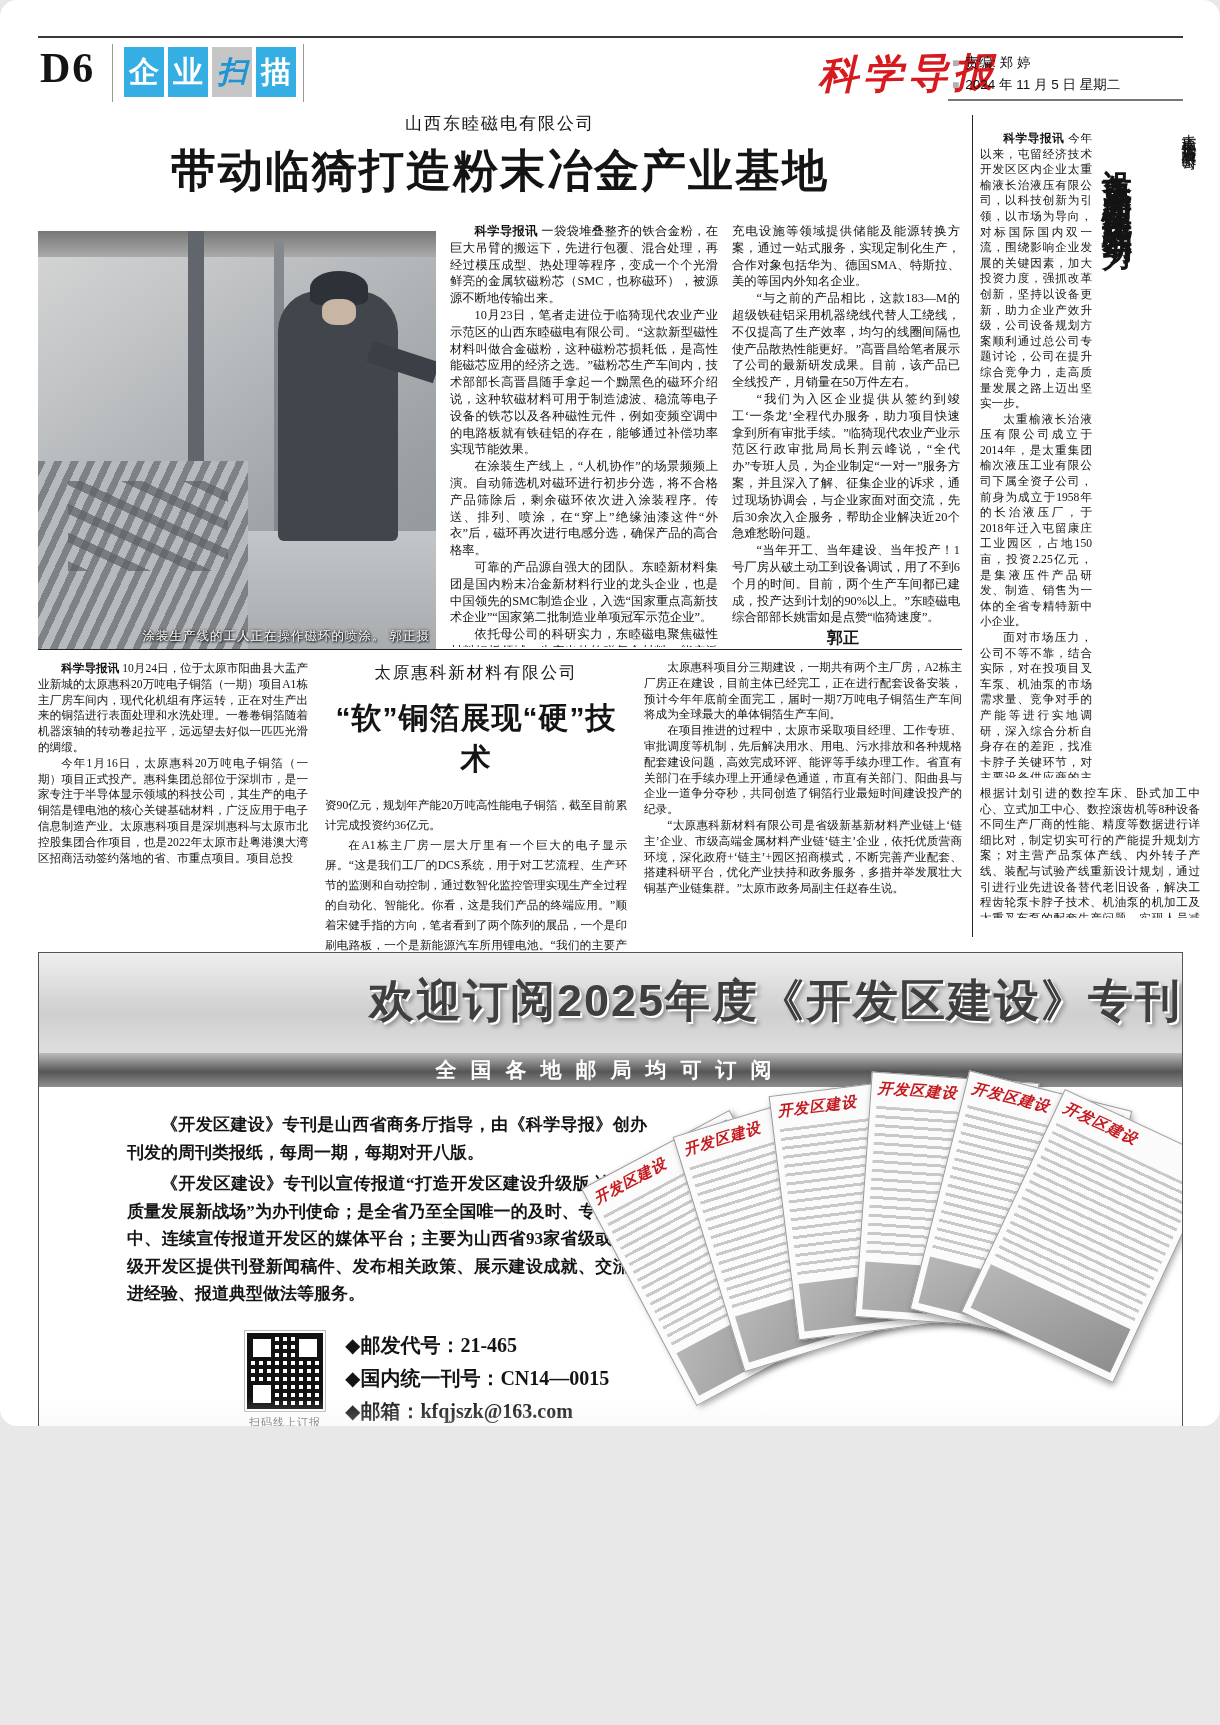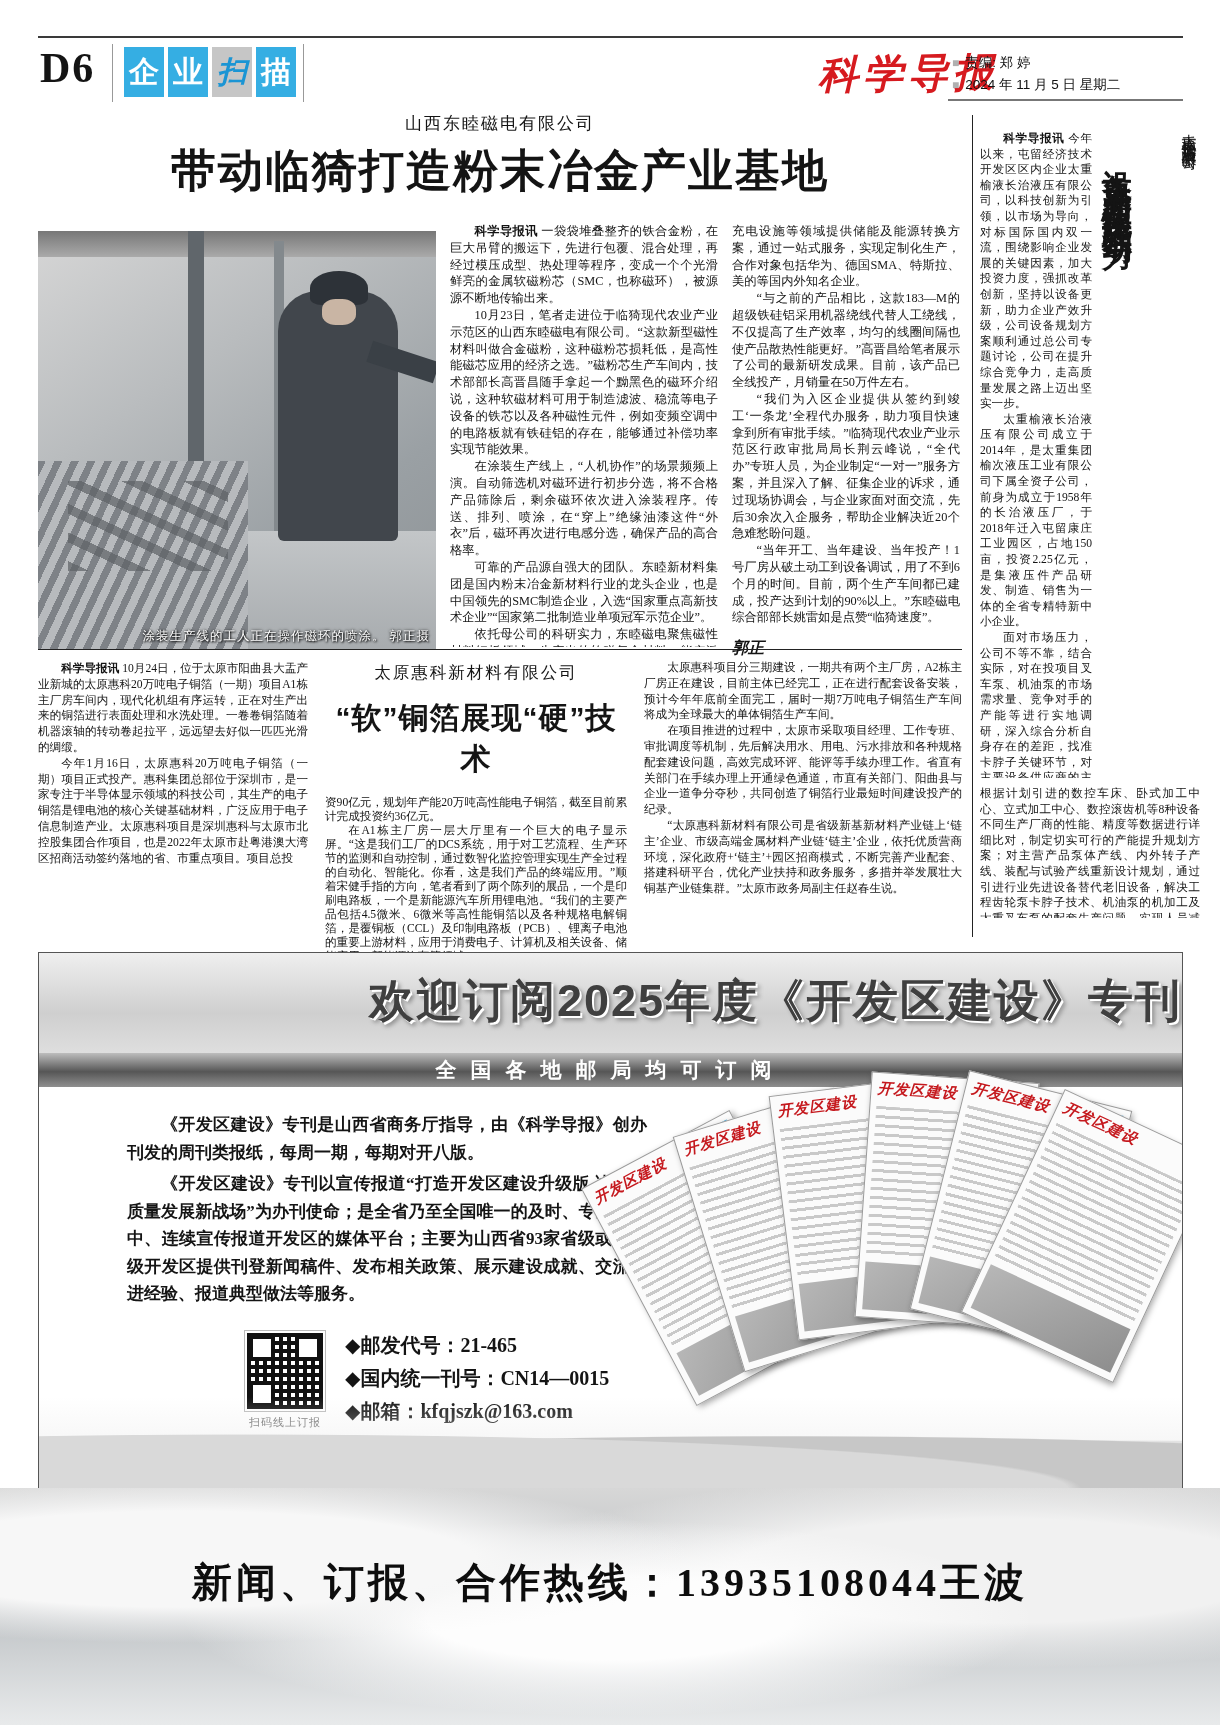--- a/index.html
+++ b/index.html
@@ -1,38 +1,38 @@
 <!DOCTYPE html>
 <html><head>
 <meta charset="utf-8">
 <style>
   html,body{margin:0;padding:0;background:#e8e8e8;}
-  .page{position:relative;width:1220px;height:1725px;background:#fff;margin:0 auto;
-        font-family:"Liberation Serif","DejaVu Serif",serif;color:#141414;overflow:hidden;}
+  .page{position:relative;width:1220px;height:1426px;background:#fff;margin:0 auto;
+        font-family:"Liberation Serif","DejaVu Serif",serif;color:#141414;overflow:hidden;border-radius:17px;}
   .sans{font-family:"Liberation Sans","DejaVu Sans",sans-serif;}
   .abs{position:absolute;}
   
   .topline{left:38px;top:36px;width:1145px;height:2px;background:#3a3a3a;}
   .pageno{left:40px;top:44px;font-size:42px;font-weight:bold;letter-spacing:2px;}
   .vrule{width:1px;background:#999;top:44px;height:58px;}
   .secblocks{left:124px;top:47px;display:flex;gap:4px;}
   .secblocks .tile{width:40px;height:50px;display:flex;align-items:center;justify-content:center;
       background:#35aee3;color:#fff;font-size:30px;font-weight:900;}
   .secblocks .tile.alt{background:#c6c6c6;color:#1b95d4;font-style:italic;font-weight:700;}
   .masthead{left:818px;top:46px;color:#d61a1f;font-size:40px;font-weight:900;font-style:italic;
       letter-spacing:5px;transform:rotate(-1deg);}
   .hinfo{left:952px;top:52px;font-size:13.5px;line-height:22px;color:#111;}
   .hinfo .sq{color:#b0b0b0;margin-right:6px;font-size:12px;}
   .hinfo-rule{left:948px;top:99px;width:235px;height:2px;background:#777;}
   
   .bodytxt{font-size:12.3px;line-height:16.8px;text-align:justify;overflow:hidden;}
   .bodytxt p{margin:0;text-indent:2em;}
   .bodytxt p.cont{text-indent:0;}
   .lede{font-weight:bold;font-family:"Liberation Sans","DejaVu Sans",sans-serif;}
-  .byline{text-align:left;font-weight:bold;padding-right:6px;margin-top:13px;font-style:italic;}
+  .byline{text-align:center;font-weight:bold;padding-right:6px;margin-top:3px;}
   
   .a1{left:38px;top:112px;width:924px;}
   .a1 .kicker{text-align:center;font-size:17px;letter-spacing:2px;}
   .a1 .hl{text-align:center;font-size:45px;font-weight:900;letter-spacing:2px;margin-top:6px;}
   .a1row{display:flex;gap:14px;margin-top:22px;}
   .photo{position:relative;width:398px;height:418px;background:
       linear-gradient(145deg,#d6d6d6 0%,#b9bcbe 35%,#9aa0a4 70%,#8d9295 100%);overflow:hidden;flex:none;margin-top:8px;}
   .ph-beam{position:absolute;left:0;top:0;width:100%;height:26px;background:linear-gradient(#777,#aaa);}
   .ph-frame{position:absolute;left:150px;top:0;width:16px;height:340px;background:#60666b;}
   .ph-frame2{position:absolute;left:236px;top:10px;width:10px;height:300px;background:#83898d;}
@@ -174,21 +174,21 @@
   <div class="abs vdiv"></div>
 
   <div class="abs a2">
     <div class="bodytxt c1" style="font-size:11.6px;line-height:15.8px;">
       <p><span class="lede">科学导报讯</span><span> 10月24日，位于太原市阳曲县大盂产业新城的太原惠科20万吨电子铜箔（一期）项目A1栋主厂房车间内，现代化机组有序运转，正在对生产出来的铜箔进行表面处理和水洗处理。一卷卷铜箔随着机器滚轴的转动卷起拉平，远远望去好似一匹匹光滑的绸缎。</span></p>
       <p>今年1月16日，太原惠科20万吨电子铜箔（一期）项目正式投产。惠科集团总部位于深圳市，是一家专注于半导体显示领域的科技公司，其生产的电子铜箔是锂电池的核心关键基础材料，广泛应用于电子信息制造产业。太原惠科项目是深圳惠科与太原市北控股集团合作项目，也是2022年太原市赴粤港澳大湾区招商活动签约落地的省、市重点项目。项目总投</p>
     </div>
     <div class="cc">
       <div class="kicker">太原惠科新材料有限公司</div>
       <div class="hl sans">“软”铜箔展现“硬”技术</div>
-      <div class="bodytxt" style="font-size:11.6px;line-height:14px;">
+      <div class="bodytxt" style="font-size:11.6px;line-height:20px;">
         <p class="cont">资90亿元，规划年产能20万吨高性能电子铜箔，截至目前累计完成投资约36亿元。</p>
         <p>在A1栋主厂房一层大厅里有一个巨大的电子显示屏。“这是我们工厂的DCS系统，用于对工艺流程、生产环节的监测和自动控制，通过数智化监控管理实现生产全过程的自动化、智能化。你看，这是我们产品的终端应用。”顺着宋健手指的方向，笔者看到了两个陈列的展品，一个是印刷电路板，一个是新能源汽车所用锂电池。“我们的主要产品包括4.5微米、6微米等高性能铜箔以及各种规格电解铜箔，是覆铜板（CCL）及印制电路板（PCB）、锂离子电池的重要上游材料，应用于消费电子、计算机及相关设备、储能应用、新能源汽车等领域。”</p>
       </div>
     </div>
     <div class="bodytxt c3" style="font-size:11.6px;line-height:15.8px;">
       <p>太原惠科项目分三期建设，一期共有两个主厂房，A2栋主厂房正在建设，目前主体已经完工，正在进行配套设备安装，预计今年年底前全面完工，届时一期7万吨电子铜箔生产车间将成为全球最大的单体铜箔生产车间。</p>
       <p>在项目推进的过程中，太原市采取项目经理、工作专班、审批调度等机制，先后解决用水、用电、污水排放和各种规格配套建设问题，高效完成环评、能评等手续办理工作。省直有关部门在手续办理上开通绿色通道，市直有关部门、阳曲县与企业一道争分夺秒，共同创造了铜箔行业最短时间建设投产的纪录。</p>
       <p>“太原惠科新材料有限公司是省级新基新材料产业链上‘链主’企业、市级高端金属材料产业链‘链主’企业，依托优质营商环境，深化政府+‘链主’+园区招商模式，不断完善产业配套、搭建科研平台，优化产业扶持和政务服务，多措并举发展壮大铜基产业链集群。”太原市政务局副主任赵春生说。</p>
 
     </div>

